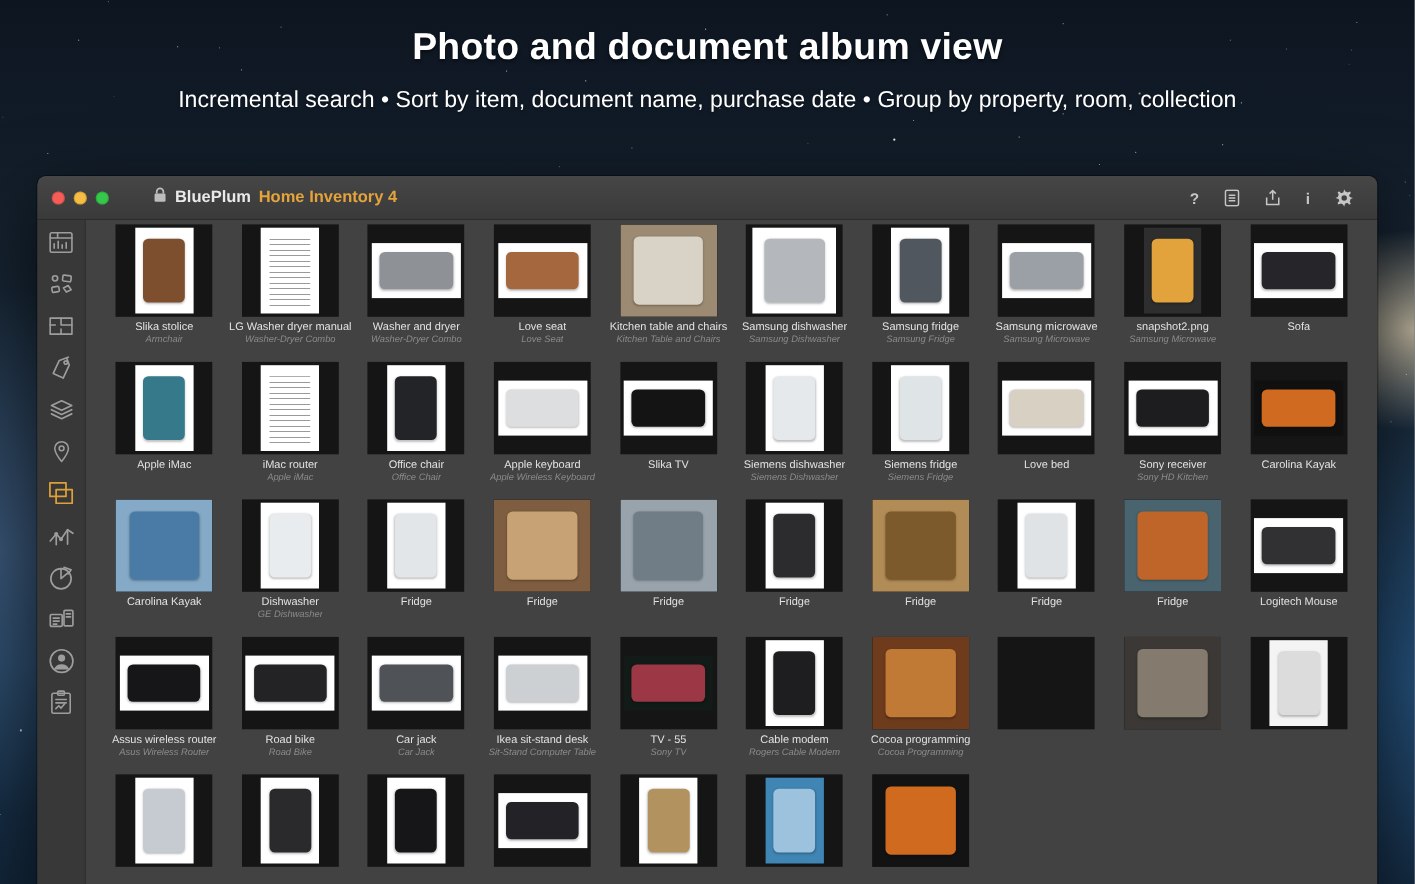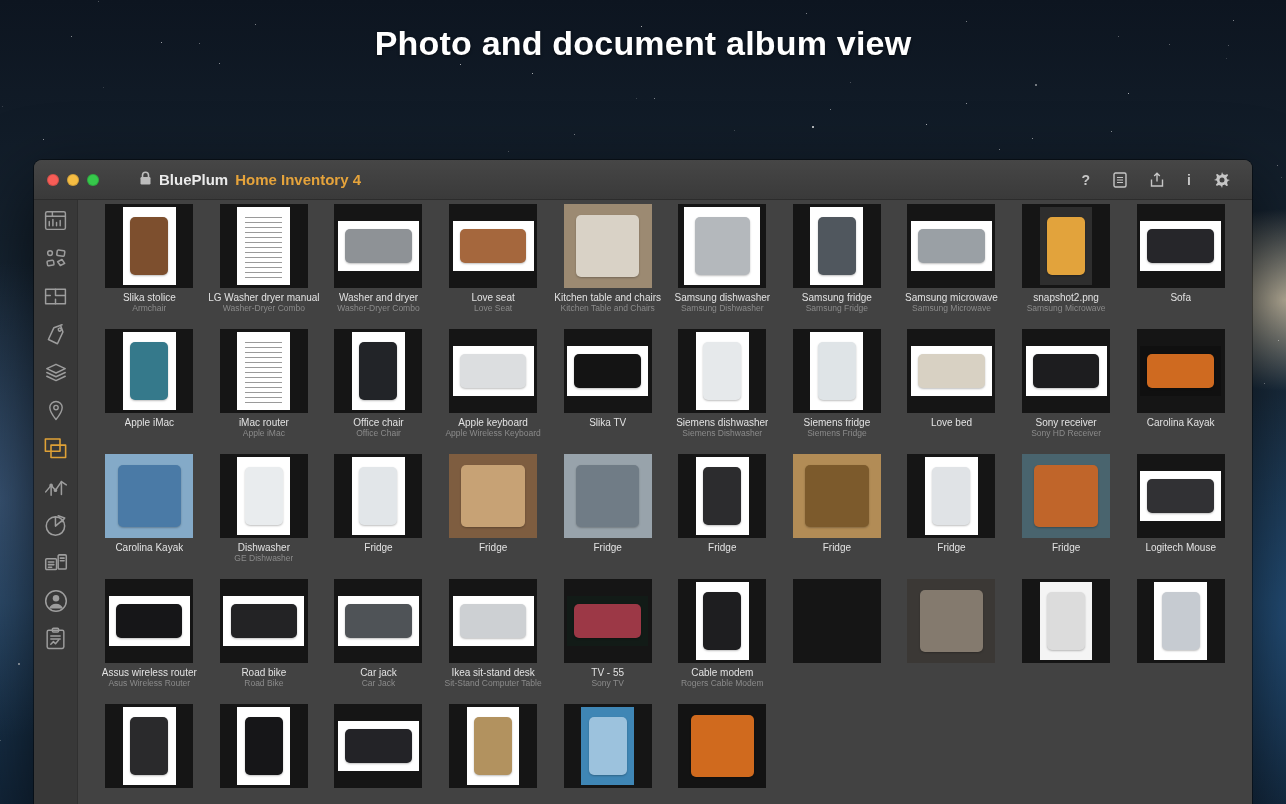--- a/index.html
+++ b/index.html
@@ -75,21 +75,21 @@
   .photo.l { width:92%; height:60%; }
   .photo.s { width:86%; height:94%; }
   .photo.f { width:100%; height:100%; }
   .blob { width:72%; height:74%; border-radius:5px; box-shadow:0 1px 2px rgba(0,0,0,.25); }
   .photo.l .blob { width:82%; height:66%; }
   .doclines { width:70%; height:80%; margin-top:6px;
               background:repeating-linear-gradient(#9a9a9a 0 1px, transparent 1px 5px); }
   .iname { margin-top:4px; font-size:10px; color:#e2e2e2; text-align:center; line-height:11px;
            max-width:112px; white-space:nowrap; overflow:hidden; }
   .isub  { font-size:8.5px; color:#8b8b8b; text-align:center; line-height:10px;
-           max-width:112px; white-space:nowrap; overflow:hidden; }
+           max-width:112px; white-space:nowrap; overflow:hidden;font-style:italic; }
 </style>
 </head>
 <body>
 
 <div class="stars">
     <div class="star" style="left: 0px; top: 740px; height: 1px; width: 1px; opacity: 0.35;"></div>
     <div class="star" style="left: 938px; top: 428px; height: 1px; width: 1px; opacity: 0.73;"></div>
     <div class="star" style="left: 971px; top: 436px; height: 1px; width: 1px; opacity: 0.65;"></div>
     <div class="star" style="left: 1050px; top: 195px; height: 1px; width: 1px; opacity: 0.7;"></div>
     <div class="star" style="left: 898px; top: 43px; height: 1px; width: 1px; opacity: 0.53;"></div>
@@ -255,20 +255,21 @@
     <div class="star" style="left: 812px; top: 126px; height: 2px; width: 2px; opacity: 0.9;"></div>
     <div class="star" style="left: 795px; top: 580px; height: 1px; width: 1px; opacity: 0.82;"></div>
     <div class="star" style="left: 205px; top: 276px; height: 1px; width: 1px; opacity: 0.49;"></div>
     <div class="star" style="left: 597px; top: 792px; height: 1px; width: 1px; opacity: 0.59;"></div>
     <div class="star" style="left: 850px; top: 82px; height: 1px; width: 1px; opacity: 0.33;"></div>
     <div class="star" style="left: 1078px; top: 270px; height: 2px; width: 2px; opacity: 0.58;"></div>
   </div>
 
 <div class="banner">
   <h1>Photo and document album view</h1>
+  <p>Incremental search • Sort by item, document name, purchase date • Group by property, room, collection</p>
 </div>
 
 <div class="window">
   <div class="titlebar">
     <div class="traffic">
       <span class="tl-red"></span>
       <span class="tl-yellow"></span>
       <span class="tl-green"></span>
     </div>
     <div class="win-title">
@@ -578,21 +579,21 @@
     <div class="isub"></div>
   </div>
 
   <div class="cell">
     <div class="thumb">
       <div class="photo l" style="background: rgb(255, 255, 255);">
                 <div class="blob" style="background: rgb(29, 29, 31);"></div>
               </div>
     </div>
     <div class="iname">Sony receiver</div>
-    <div class="isub">Sony HD Receiver</div>
+    <div class="isub">Sony HD Kitchen</div>
   </div>
 
   <div class="cell">
     <div class="thumb">
       <div class="photo l" style="background: rgb(16, 16, 16);">
                 <div class="blob" style="background: rgb(207, 106, 32);"></div>
               </div>
     </div>
     <div class="iname">Carolina Kayak</div>
     <div class="isub"></div>
@@ -751,20 +752,29 @@
   <div class="cell">
     <div class="thumb">
       <div class="photo p" style="background: rgb(255, 255, 255);">
                 <div class="blob" style="background: rgb(30, 30, 32);"></div>
               </div>
     </div>
     <div class="iname">Cable modem</div>
     <div class="isub">Rogers Cable Modem</div>
   </div>
 
+  <div class="cell">
+    <div class="thumb">
+      <div class="photo f" style="background: rgb(110, 60, 29);">
+                <div class="blob" style="background: rgb(192, 122, 54);"></div>
+              </div>
+    </div>
+    <div class="iname">Cocoa programming</div>
+    <div class="isub">Cocoa Programming</div>
+  </div>
 
   <div class="cell">
     <div class="thumb">
       <div class="photo f" style="background: rgb(21, 21, 21);"></div>
     </div>
     <div class="iname"></div>
     <div class="isub"></div>
   </div>
 
   <div class="cell">

